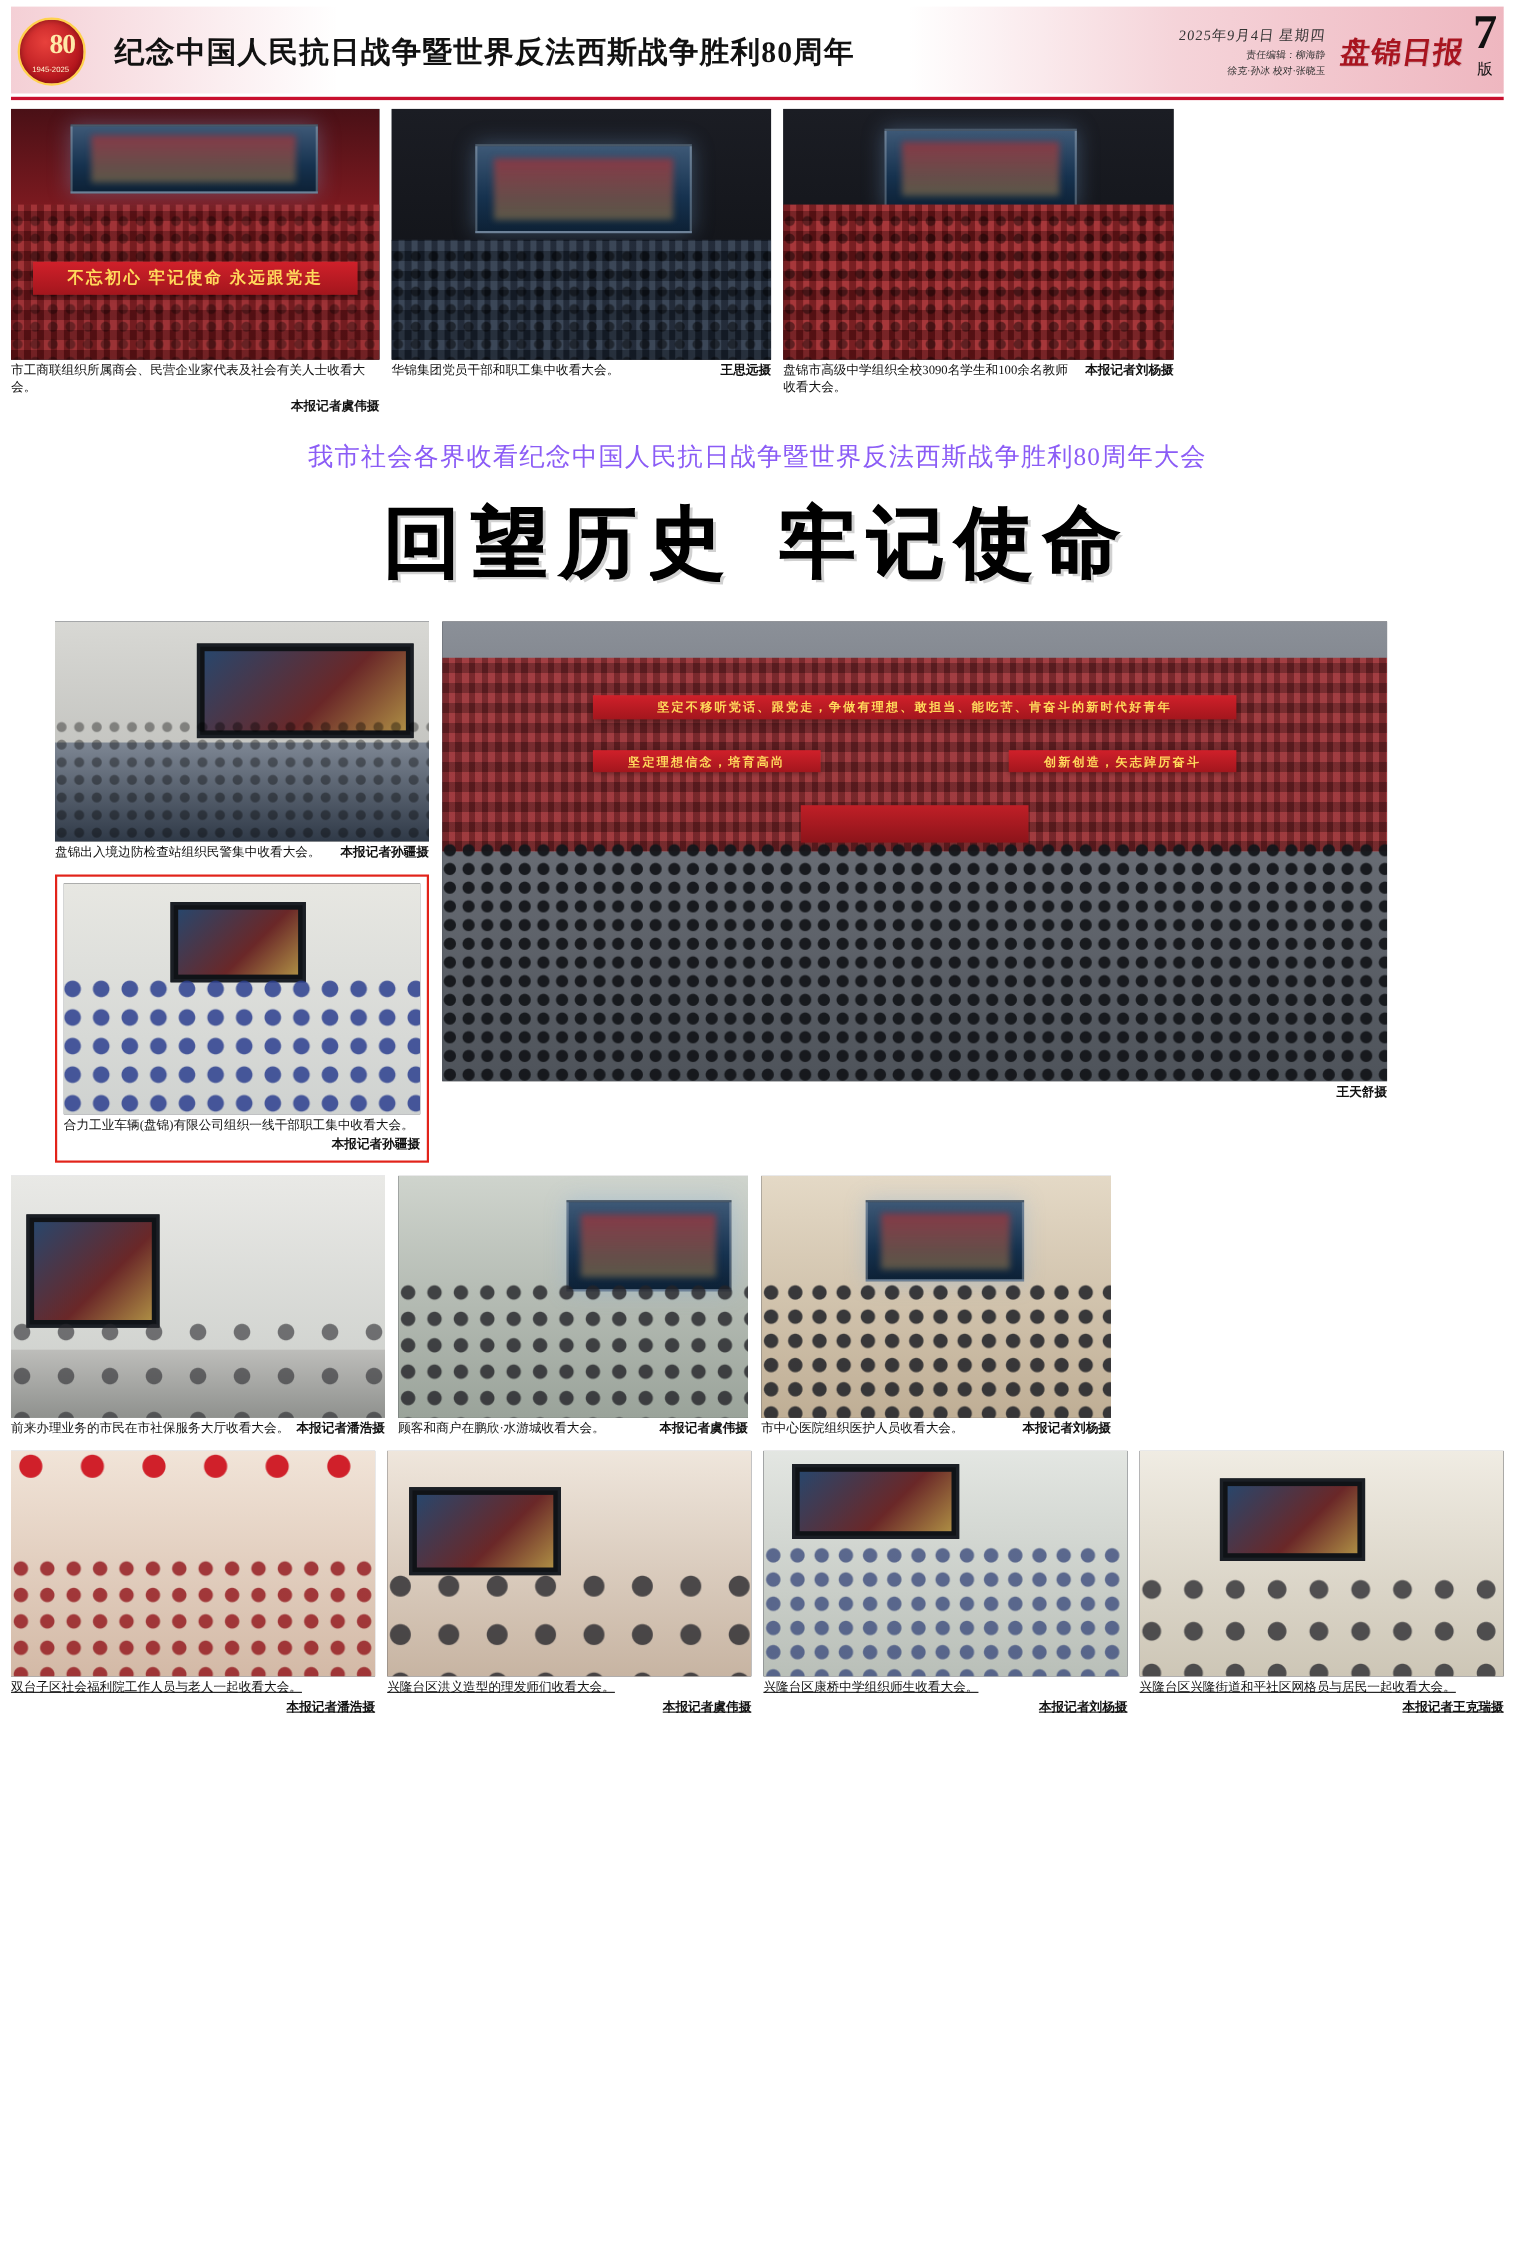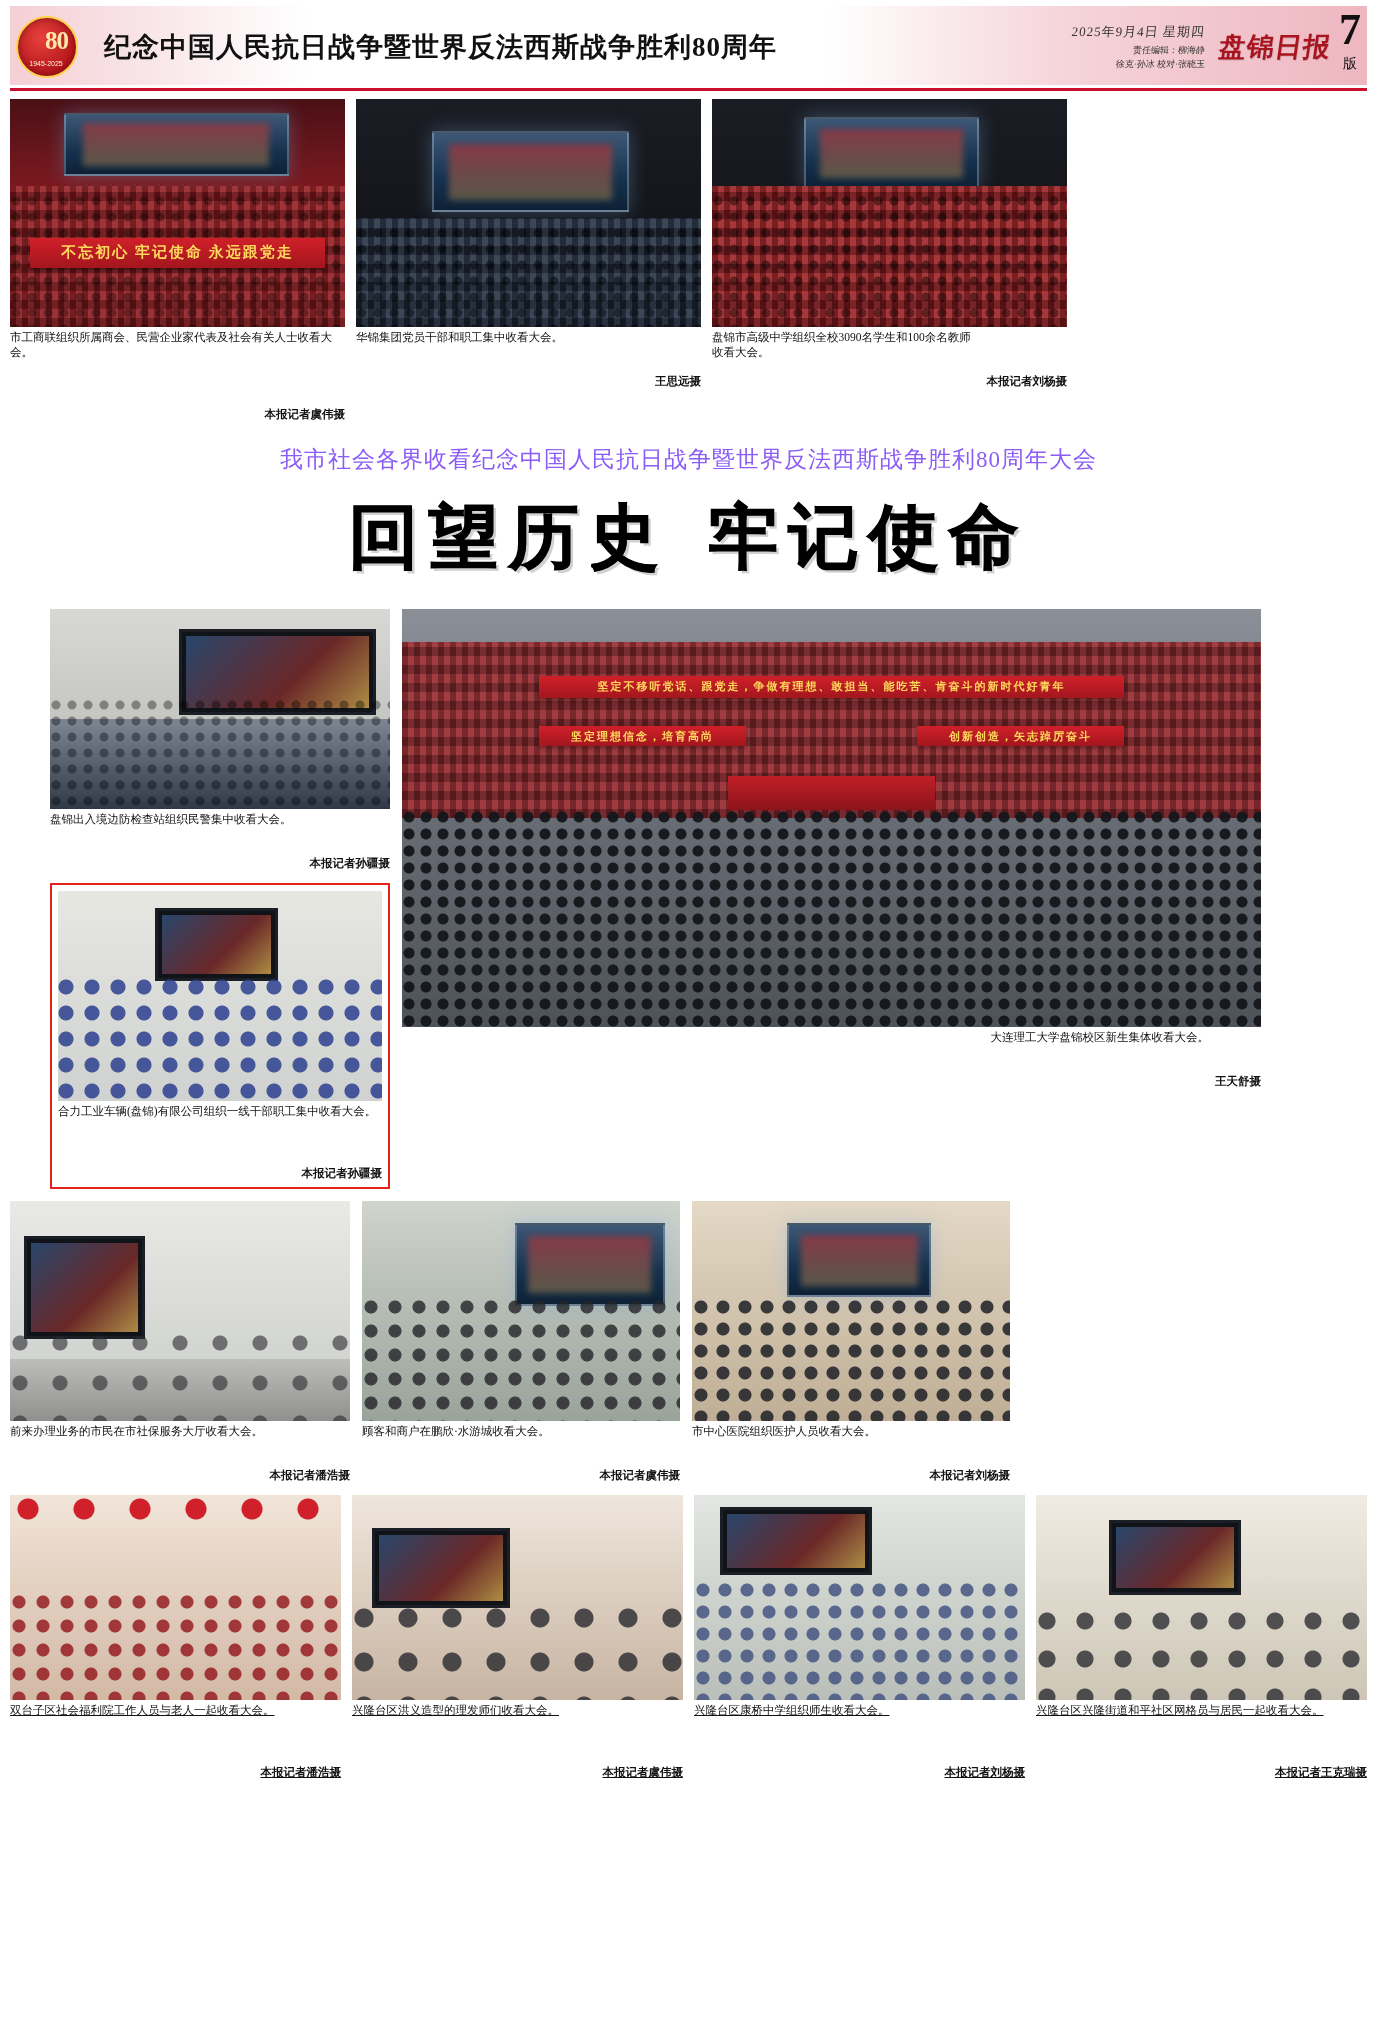--- a/index.html
+++ b/index.html
@@ -151,21 +151,21 @@
     font-size: 11.5px;
     line-height: 15px;
     color: #111;
     padding-top: 3px;
     display: flex;
     justify-content: space-between;
     align-items: flex-start;
     gap: 6px;
   }
   .cap .txt { flex: 1 1 auto; }
-  .cap .by { flex: 0 0 auto; font-weight: bold; white-space: nowrap; margin-top: 44px; }
+  .cap .by { flex: 0 0 auto; font-weight: bold; white-space: nowrap; }
   .cap.stacked { display: block; }
   .cap.stacked .by { display: block; text-align: right; }
 
   
   .row1 {
     display: flex;
     gap: 11px;
     margin-top: 8px;
   }
   .row1 .cell { display: flex; flex-direction: column; }
@@ -427,21 +427,20 @@
       <div class="photo photo-big">
         <div class="scene" style="background:linear-gradient(#8b9098,#6d7179 40%,#4e535a)"></div>
         <div class="seats red" style="height:42%; top:8%; bottom:auto; position:absolute; left:0; right:0; opacity:.9"></div>
         <div class="banner-red" style="left:16%; right:16%; top:16%; height:22px; font-size:11px;">坚定不移听党话、跟党走，争做有理想、敢担当、能吃苦、肯奋斗的新时代好青年</div>
         <div class="banner-red" style="left:16%; width:24%; top:28%; height:20px; font-size:11px;">坚定理想信念，培育高尚</div>
         <div class="banner-red" style="right:16%; width:24%; top:28%; height:20px; font-size:11px;">创新创造，矢志踔厉奋斗</div>
         <div class="stage" style="left:38%; width:24%; top:40%; height:8%;"></div>
         <div class="crowd" style="height:52%; background-image:radial-gradient(circle at 7px 7px, rgba(20,22,26,.95) 5px, transparent 6px); background-size:17px 17px;"></div>
       </div>
       <div class="cap" style="justify-content:flex-end">
-        <span class="txt" style="text-align:right">大连理工大学盘锦校区新生集体收看大会。</span>
         <span class="by">王天舒摄</span>
       </div>
     </div>
 
   </div>
 
   <div class="row3">
 
     <div class="r3c1">
       <div class="photo">

